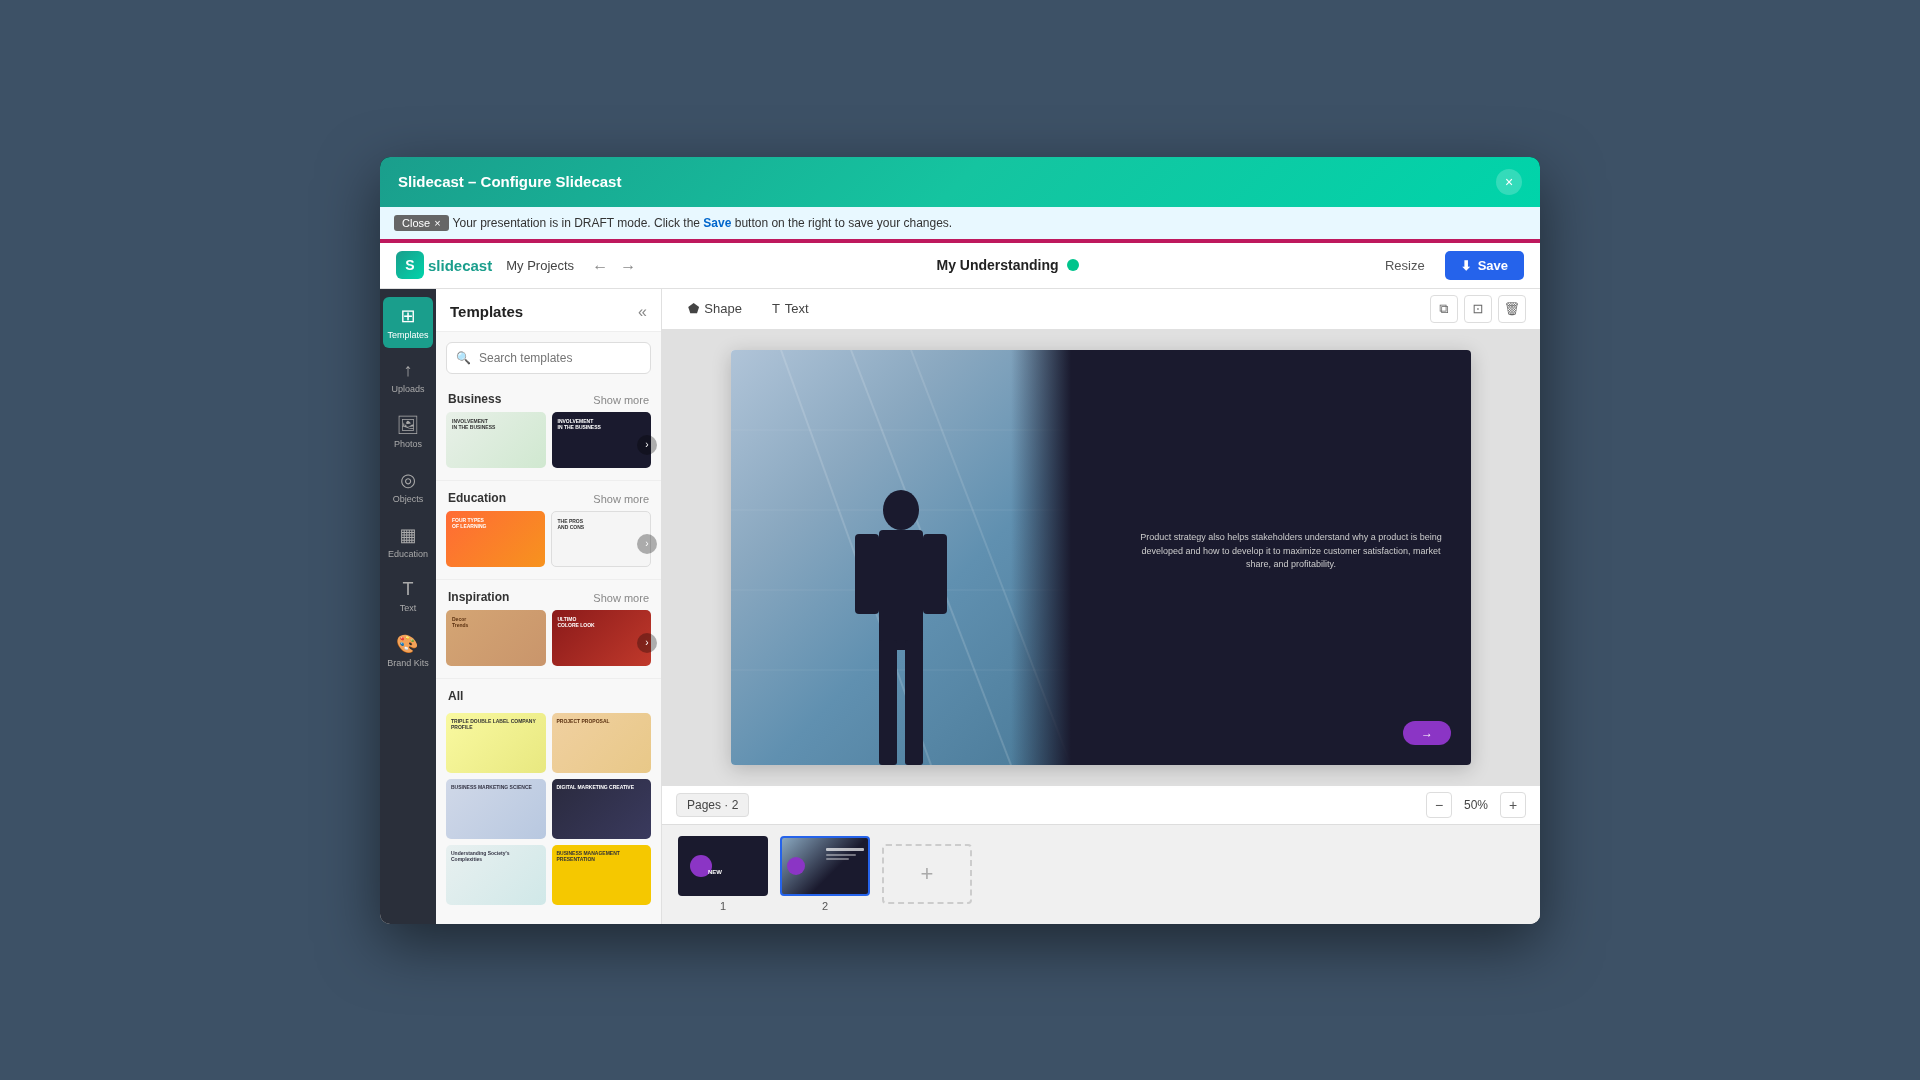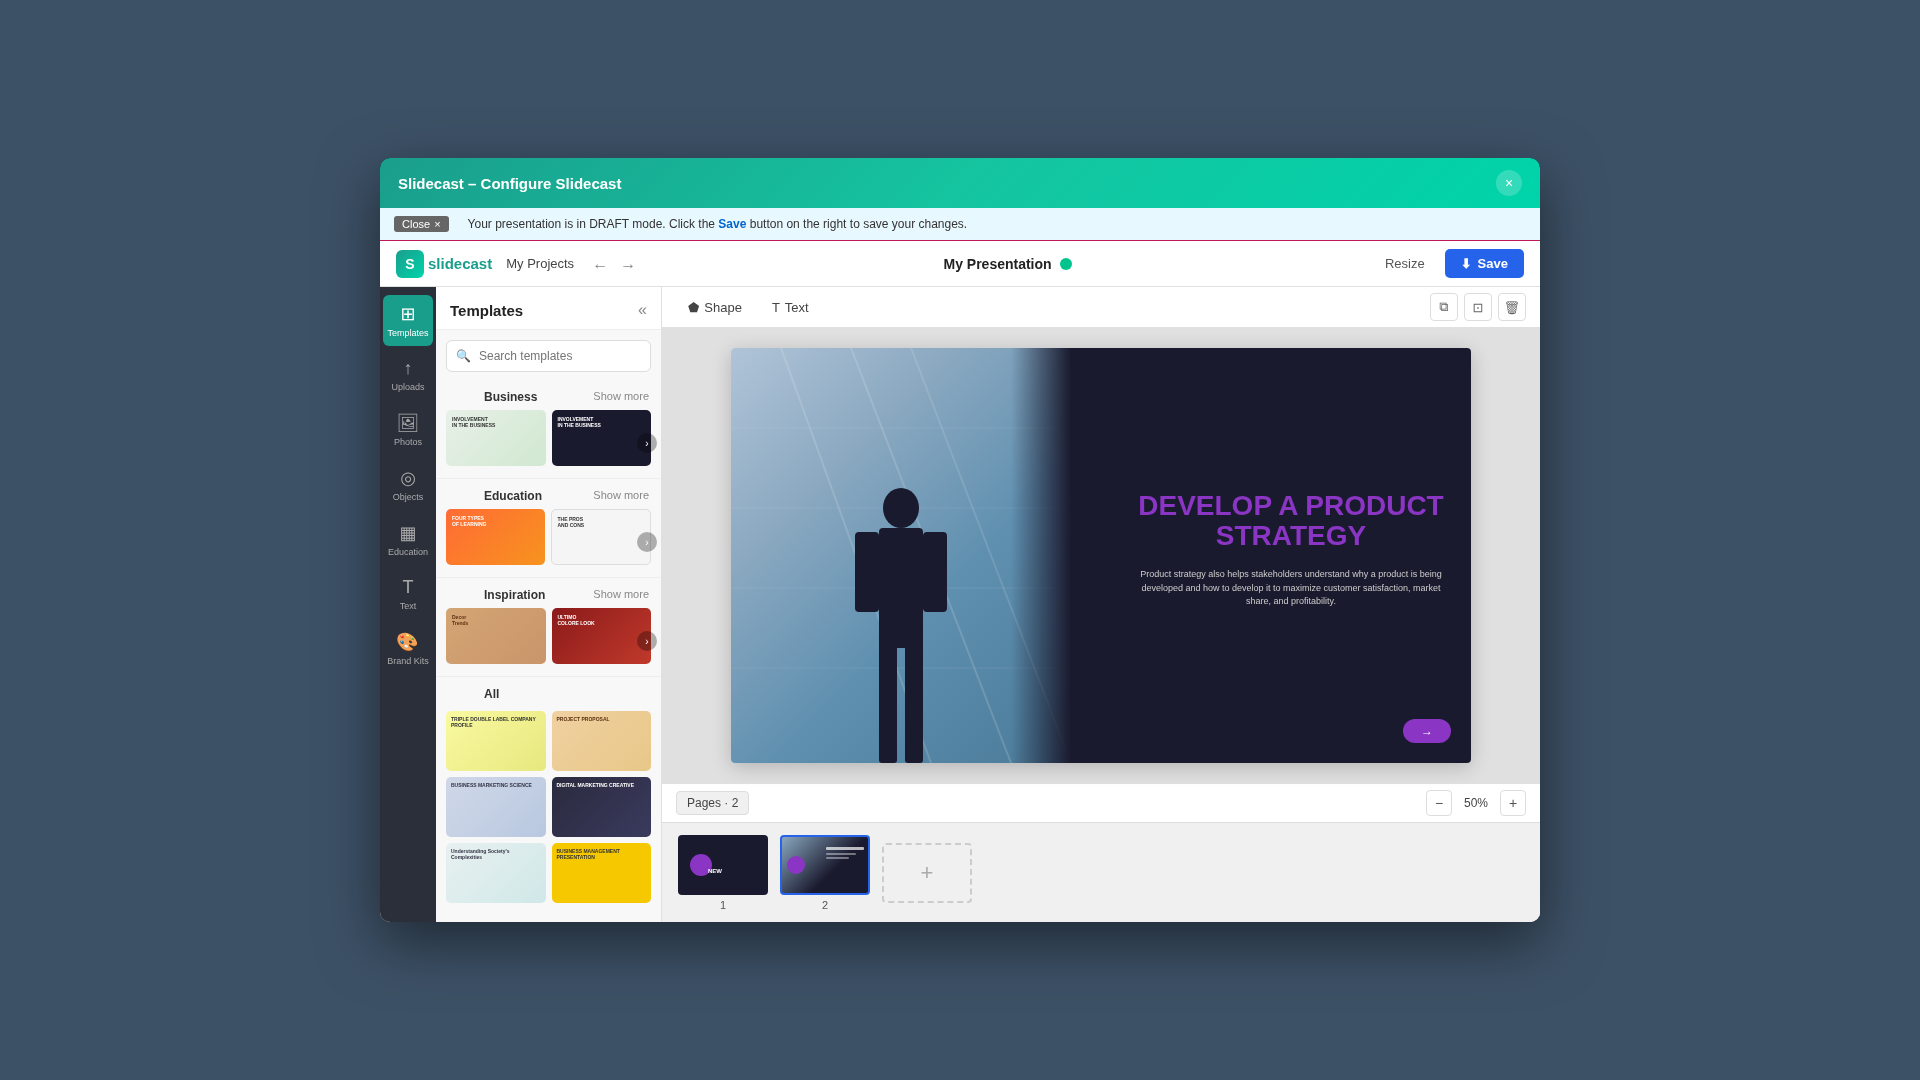--- a/index.html
+++ b/index.html
@@ -38,25 +38,25 @@
       height: 26px;
       color: white;
       font-size: 14px;
       cursor: pointer;
       display: flex;
       align-items: center;
       justify-content: center;
     }
     .draft-banner {
       background: #e8f8ff;
-      border-bottom: 1px solid #be185d;
+      border-bottom: 4px solid #be185d;
       padding: 8px 14px;
       display: flex;
       align-items: center;
-      gap: 19px;
+      gap: 4px;
       font-size: 12px;
       color: #333;
     }
     .draft-close-btn {
       background: #666;
       border: none;
       border-radius: 3px;
       color: white;
       font-size: 11px;
       padding: 2px 8px;
@@ -241,24 +241,23 @@
     .search-icon {
       position: absolute;
       left: 10px;
       top: 50%;
       transform: translateY(-50%);
       color: #aaa;
       font-size: 12px;
     }
     .section-header {
       display: flex;
-      align-items: flex-start;
+      align-items: flex-end;
       justify-content: space-between;
       padding: 8px 12px 6px;
-      margin-left: 36px;
     }
     .section-title {
       font-size: 12px;
       font-weight: 700;
       color: #333;
     }
     .show-more {
       font-size: 11px;
       color: #888;
       background: none;
@@ -604,21 +603,21 @@
             <span>slide</span><span style="color:#1a9e8c">cast</span>
           </span>
         </div>
         <a class="my-projects-link">My Projects</a>
         <div class="nav-arrows">
           <button class="nav-arrow">←</button>
           <button class="nav-arrow">→</button>
         </div>
       </div>
       <div class="top-bar-center">
-        <span class="presentation-name">My Presentation</span>
+        <span class="presentation-name">My Understanding</span>
         <span class="status-dot"></span>
       </div>
       <div class="top-bar-right">
         <button class="resize-btn">Resize</button>
         <button class="save-btn">
           <span>⬇</span>
           <span>Save</span>
         </button>
       </div>
     </div>
@@ -810,23 +809,20 @@
                   <rect x="192" y="184" width="24" height="80" rx="4" fill="#1a1a2e"></rect>
                 </svg>
                 <div class="slide-bg-overlay"></div>
               </div>
             </div>
 
             <div class="slide-bg-right"></div>
 
 
             <div class="slide-text-area">
-              <div class="slide-heading">
-                <span>DEVELOP A</span> <span style="color:#8b35c5">PRODUCT STRATEGY</span>
-              </div>
               <div class="slide-body-text">Product strategy also helps stakeholders understand why a product is being developed and how to develop it to maximize customer satisfaction, market share, and profitability.</div>
             </div>
 
             <div class="slide-arrow-btn">
               → 
             </div>
           </div>
         </div>
 
         <div class="canvas-footer">

